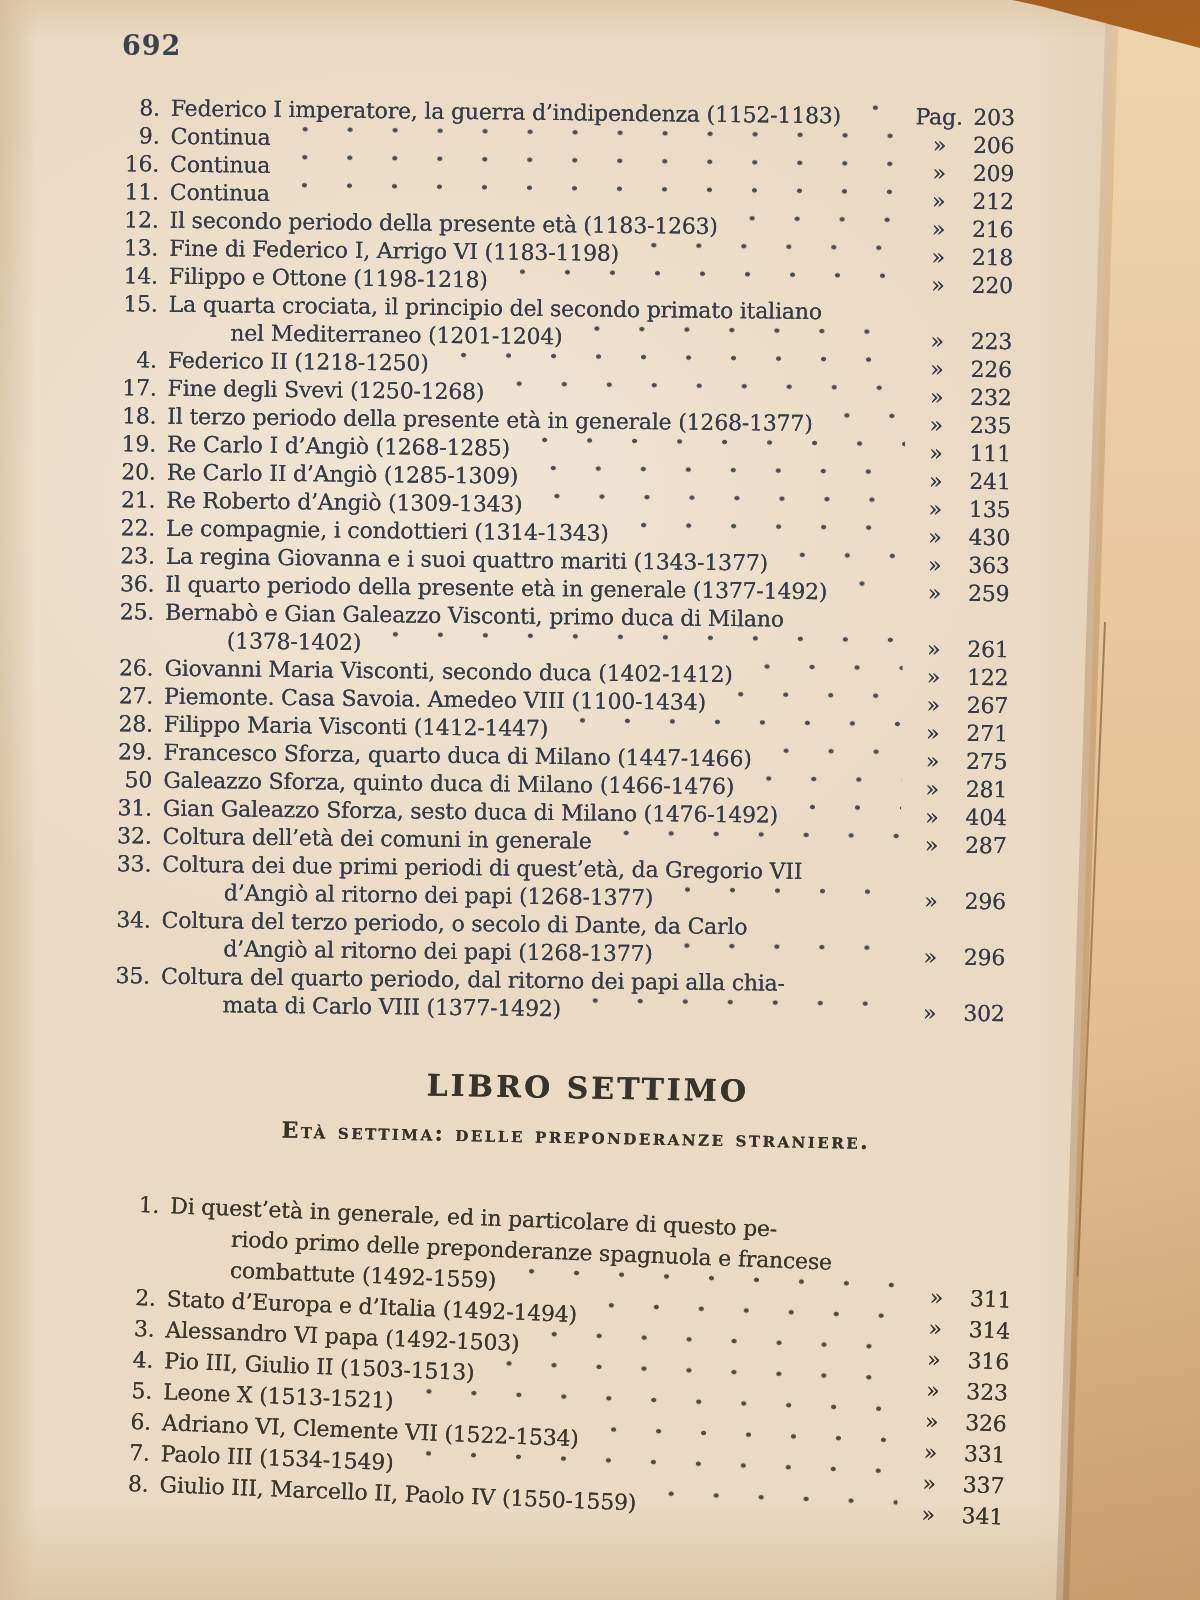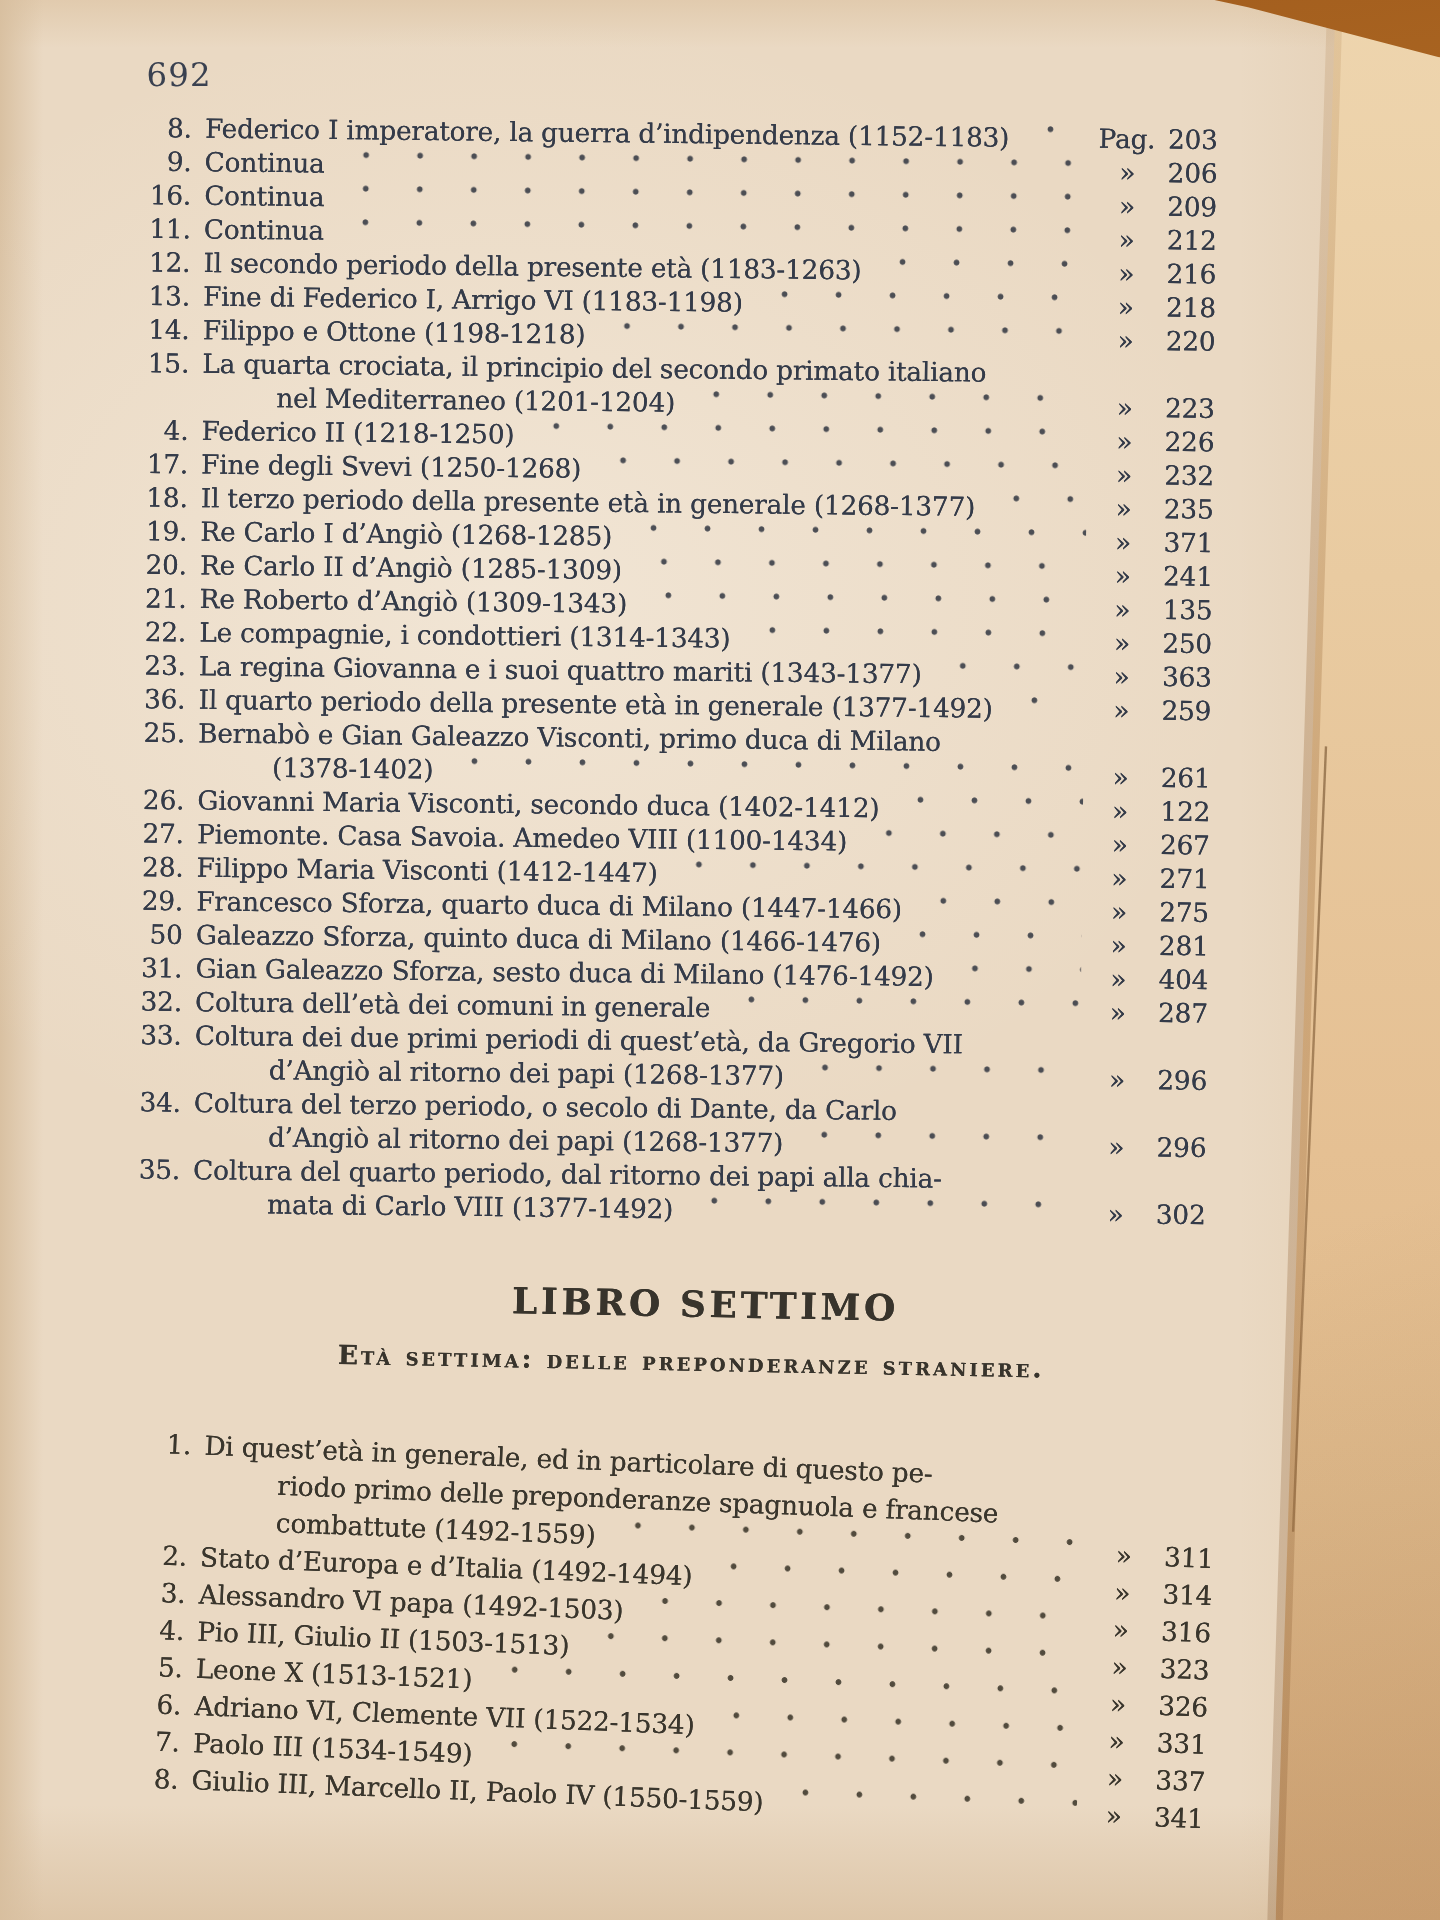--- a/index.html
+++ b/index.html
@@ -35,22 +35,22 @@
     clip-path:polygon(1012px 0, 1200px 0, 1200px 48px, 1040px 6px);
     background:linear-gradient(172deg, #9e591c, #c9852f 55%, #cf8e3e);
   }
   .thread{
     position:absolute;left:1104px;top:622px;width:2px;height:655px;
     transform-origin:top center;transform:rotate(2.4deg);
     background:linear-gradient(180deg, rgba(100,65,30,.55), rgba(125,85,45,.5));
   }
   .content{position:absolute;inset:0;}
   .folio{
-    position:absolute;left:122px;top:48px;
-    font-size:27px;font-weight:normal;letter-spacing:1px;color:#3a4150;
+    position:absolute;left:122px;top:30px;
+    font-size:27px;font-weight:bold;letter-spacing:1px;color:#3a4150;
   }
   .toc{position:absolute;left:110px;width:905px;}
   #toc-upper{top:94px;transform:rotate(0.65deg);transform-origin:0 0;color:#343b49;}
   #toc-lower{top:1188px;transform:rotate(2.2deg);transform-origin:0 0;color:#3a362d;}
   .toc-row{display:flex;align-items:baseline;font-size:22px;letter-spacing:-0.2px;
     text-shadow:0 0 .5px currentColor;}
   #toc-upper .toc-row{line-height:28px;height:28px;}
   #toc-lower .toc-row{line-height:31px;height:31px;}
   .num{flex:none;width:50px;text-align:right;padding-right:11px;box-sizing:content-box;}
   .text{flex:0 1 auto;white-space:pre;}
@@ -165,42 +165,42 @@
         <span class="text">Il terzo periodo della presente età in generale (1268-1377)</span>
         <span class="leader"></span>
         <span class="ditto">»</span>
         <span class="pnum">235</span>
       </div>
       <div class="toc-row">
         <span class="num">19.</span>
         <span class="text">Re Carlo I d’Angiò (1268-1285)</span>
         <span class="leader"></span>
         <span class="ditto">»</span>
-        <span class="pnum">371</span>
+        <span class="pnum">111</span>
       </div>
       <div class="toc-row">
         <span class="num">20.</span>
         <span class="text">Re Carlo II d’Angiò (1285-1309)</span>
         <span class="leader"></span>
         <span class="ditto">»</span>
         <span class="pnum">241</span>
       </div>
       <div class="toc-row">
         <span class="num">21.</span>
         <span class="text">Re Roberto d’Angiò (1309-1343)</span>
         <span class="leader"></span>
         <span class="ditto">»</span>
         <span class="pnum">135</span>
       </div>
       <div class="toc-row">
         <span class="num">22.</span>
         <span class="text">Le compagnie, i condottieri (1314-1343)</span>
         <span class="leader"></span>
         <span class="ditto">»</span>
-        <span class="pnum">250</span>
+        <span class="pnum">430</span>
       </div>
       <div class="toc-row">
         <span class="num">23.</span>
         <span class="text">La regina Giovanna e i suoi quattro mariti (1343-1377)</span>
         <span class="leader"></span>
         <span class="ditto">»</span>
         <span class="pnum">363</span>
       </div>
       <div class="toc-row">
         <span class="num">36.</span>

